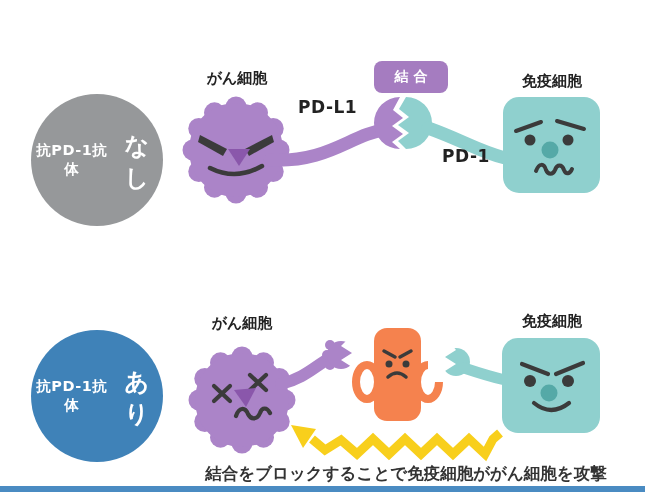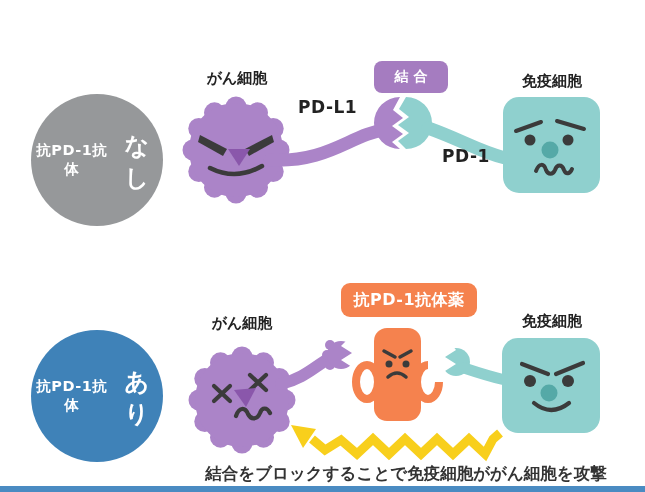--- a/index.html
+++ b/index.html
@@ -169,18 +169,17 @@
         <path d="M556,374 L583,363" stroke="#3b3b3b" stroke-width="4.2" stroke-linecap="round"></path>
         <circle cx="530" cy="381" r="6" fill="#3b3b3b"></circle>
         <circle cx="568" cy="381" r="6" fill="#3b3b3b"></circle>
         <circle cx="549" cy="393" r="8.5" fill="#55a9a7"></circle>
         <path d="M534,403 Q551,417 569,403" stroke="#3b3b3b" stroke-width="4.2" fill="none" stroke-linecap="round"></path>
       </g>
     </g>
   </svg>
 
   <div class="abs cell-label" style="left:206px;top:314px;width:72px;">がん細胞</div>
-  <div class="abs badge badge-drug">抗PD-1抗体薬</div>
   <div class="abs cell-label" style="left:516px;top:312px;width:72px;">免疫細胞</div>
   <div class="abs caption caption-2">結合をブロックすることで免疫細胞ががん細胞を攻撃</div>
 
   <div class="abs footer-strip"></div>
 </div>
 
 </body></html>

